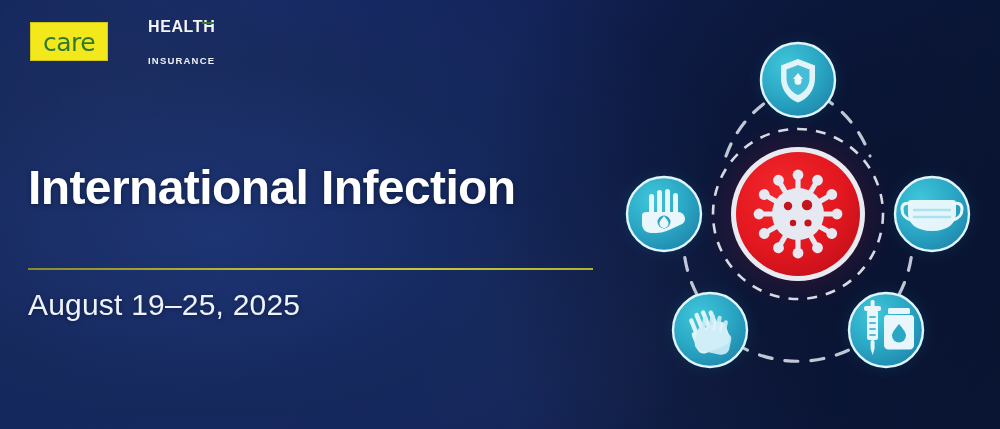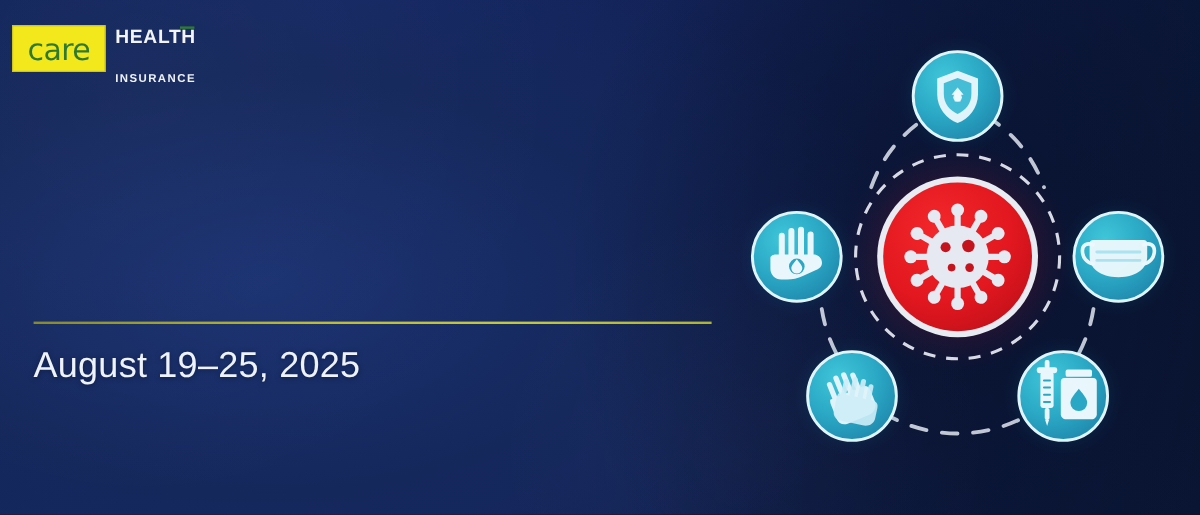--- a/index.html
+++ b/index.html
@@ -34,25 +34,26 @@
     inset: 0;
     background:
       radial-gradient(circle at 12% 18%, rgba(255,255,255,0.025) 0%, rgba(255,255,255,0) 38%),
       radial-gradient(circle at 62% 88%, rgba(255,255,255,0.018) 0%, rgba(255,255,255,0) 30%);
     pointer-events: none;
   }
 
   
   .logo {
     position: absolute;
-    left: 10px;
+    left: 30px;
     top: 21px;
     display: flex;
-    align-items: flex-start;
+    align-items: center;
     height: 40px;
+    gap: 32px;
   }
   .logo-badge {
     width: 78px;
     height: 39px;
     background: #f2e81c;
     border: 1px solid #cfc615;
     display: flex;
     align-items: center;
     justify-content: center;
     box-sizing: border-box;
@@ -155,20 +156,21 @@
       <span class="logo-badge-text">care</span>
       <span class="logo-macron"></span>
     </div>
     <div class="logo-words">
       <div class="logo-health">HEALTH</div>
       <div class="logo-insurance">INSURANCE</div>
     </div>
   </div>
 
   <h1 class="headline">
+    <span class="headline-line">International Infection</span>
   </h1>
 
   <div class="divider"></div>
 
   <div class="date">August 19–25, 2025</div>
 
   <div class="graphic">
     <svg viewBox="0 0 380 380" xmlns="http://www.w3.org/2000/svg">
       <defs>
         <radialGradient id="gCircle" cx="35%" cy="30%" r="80%">

